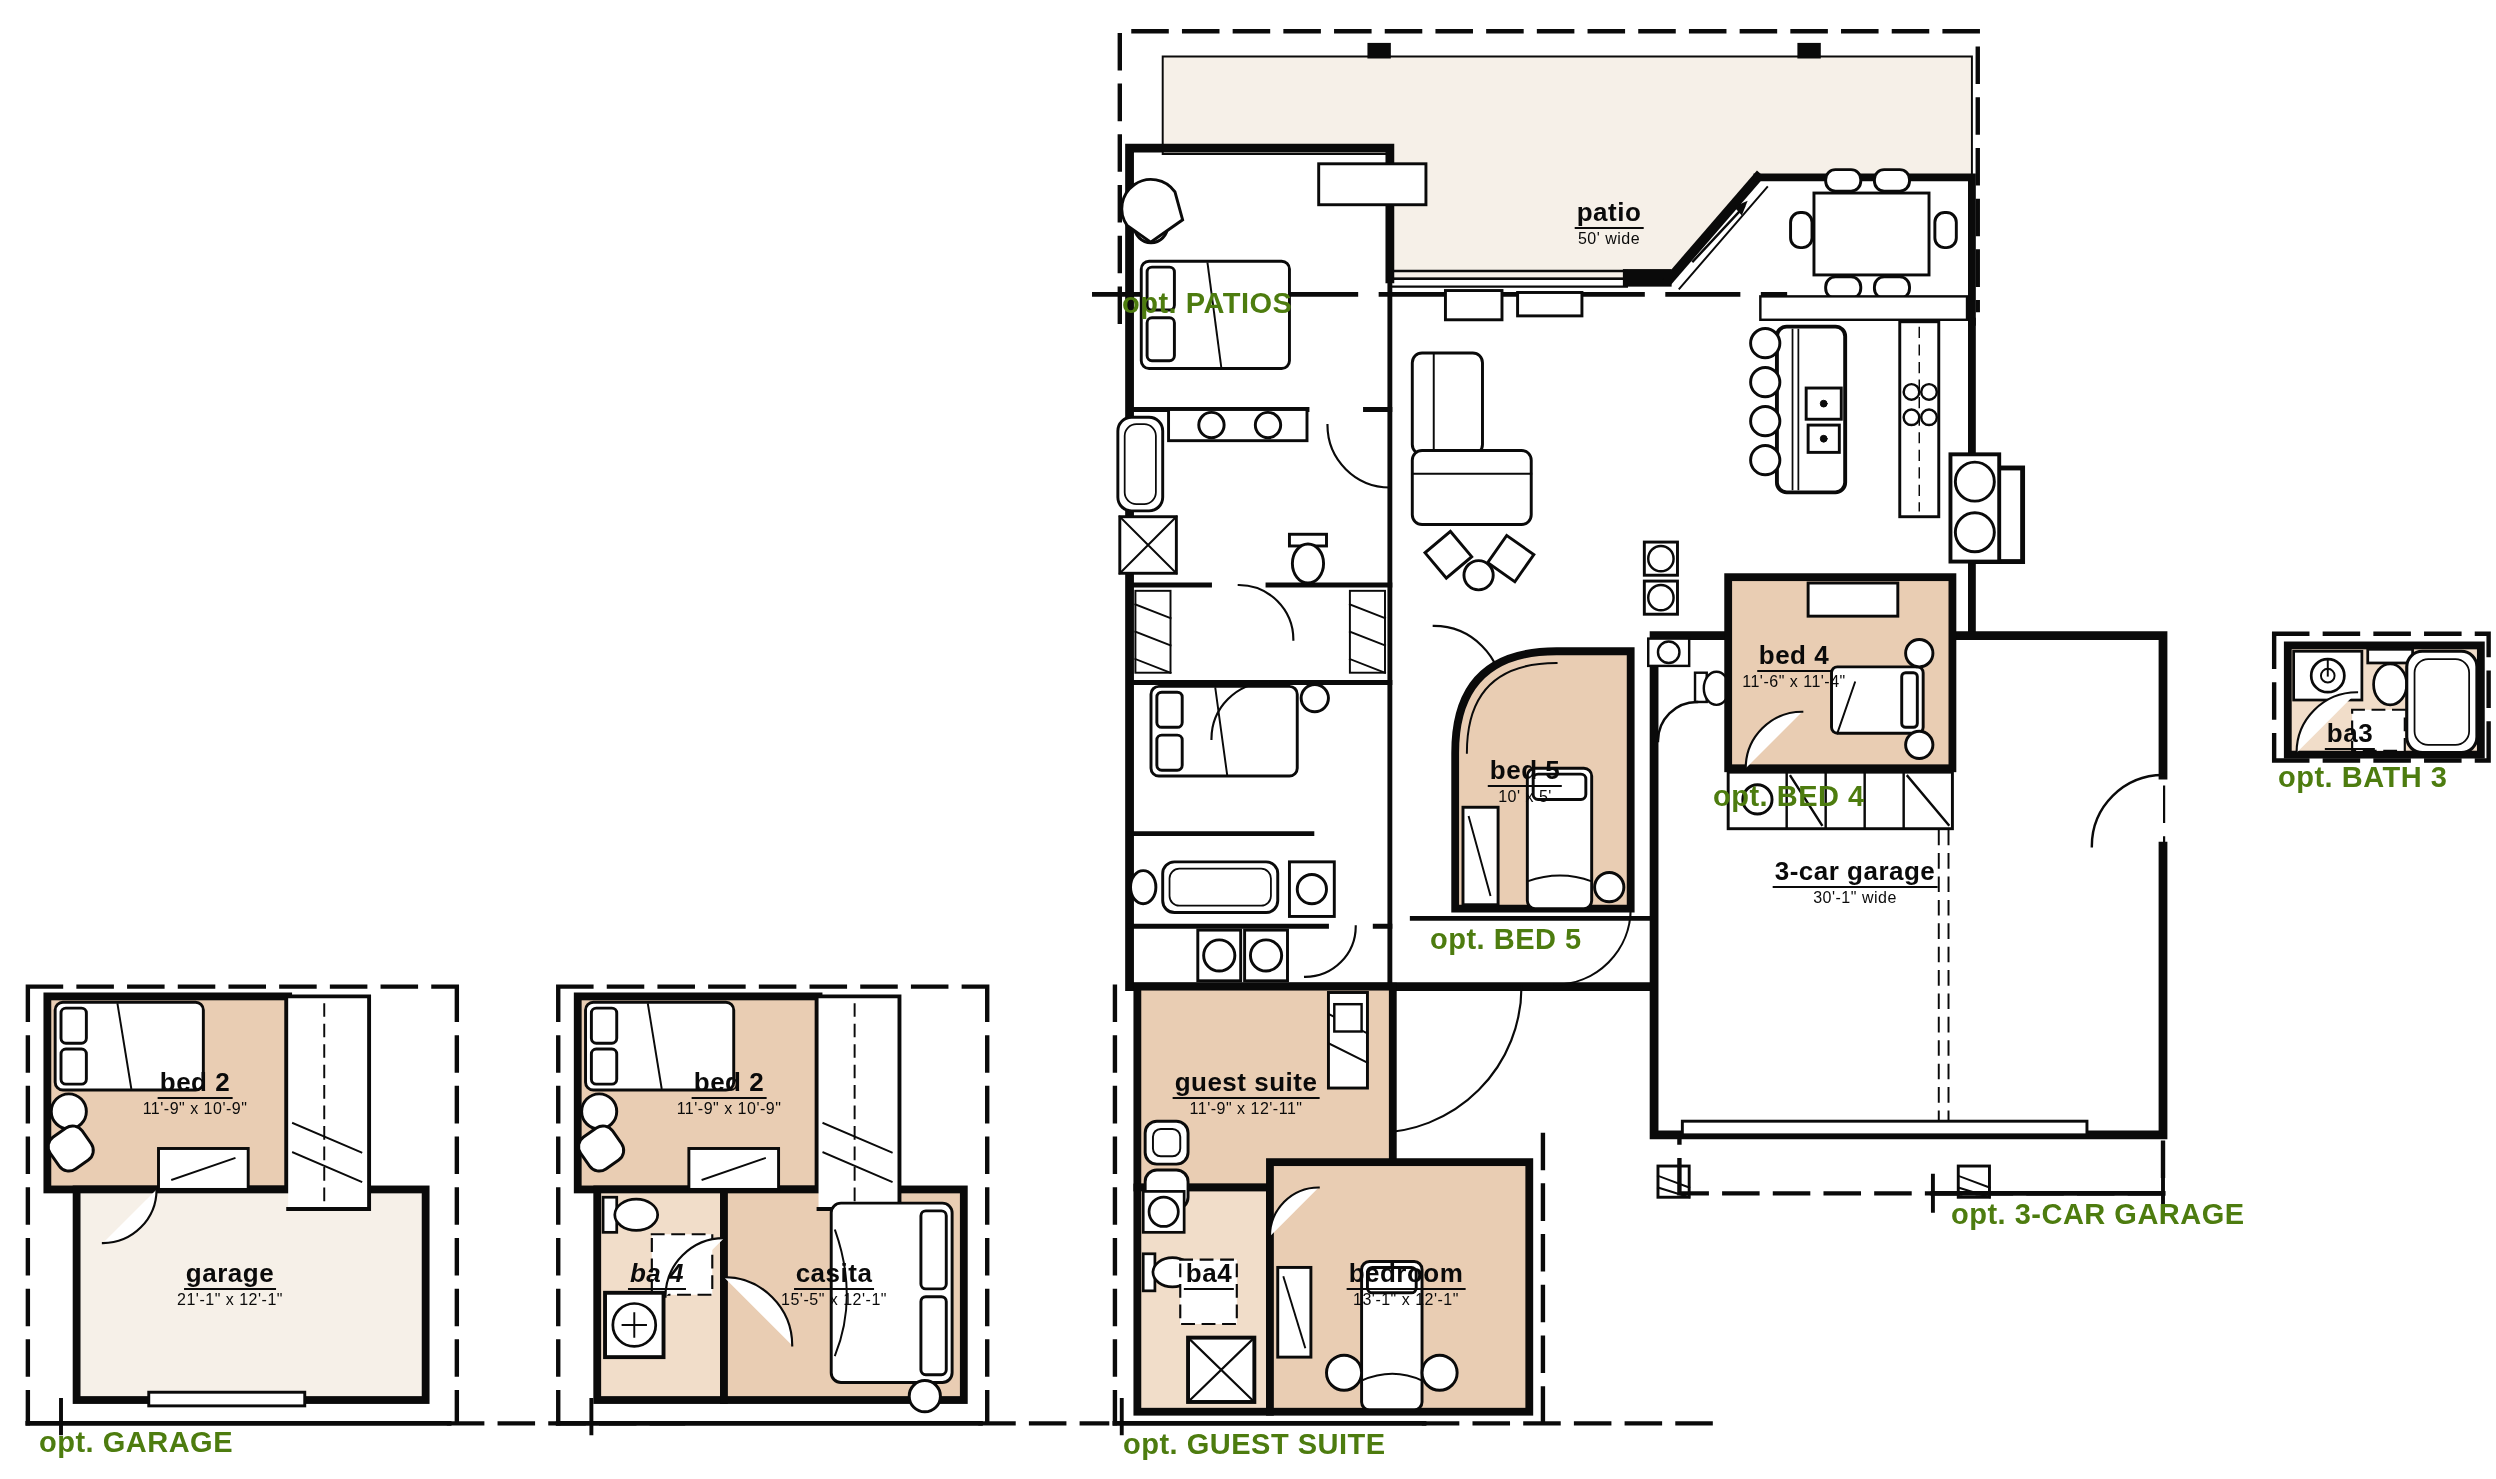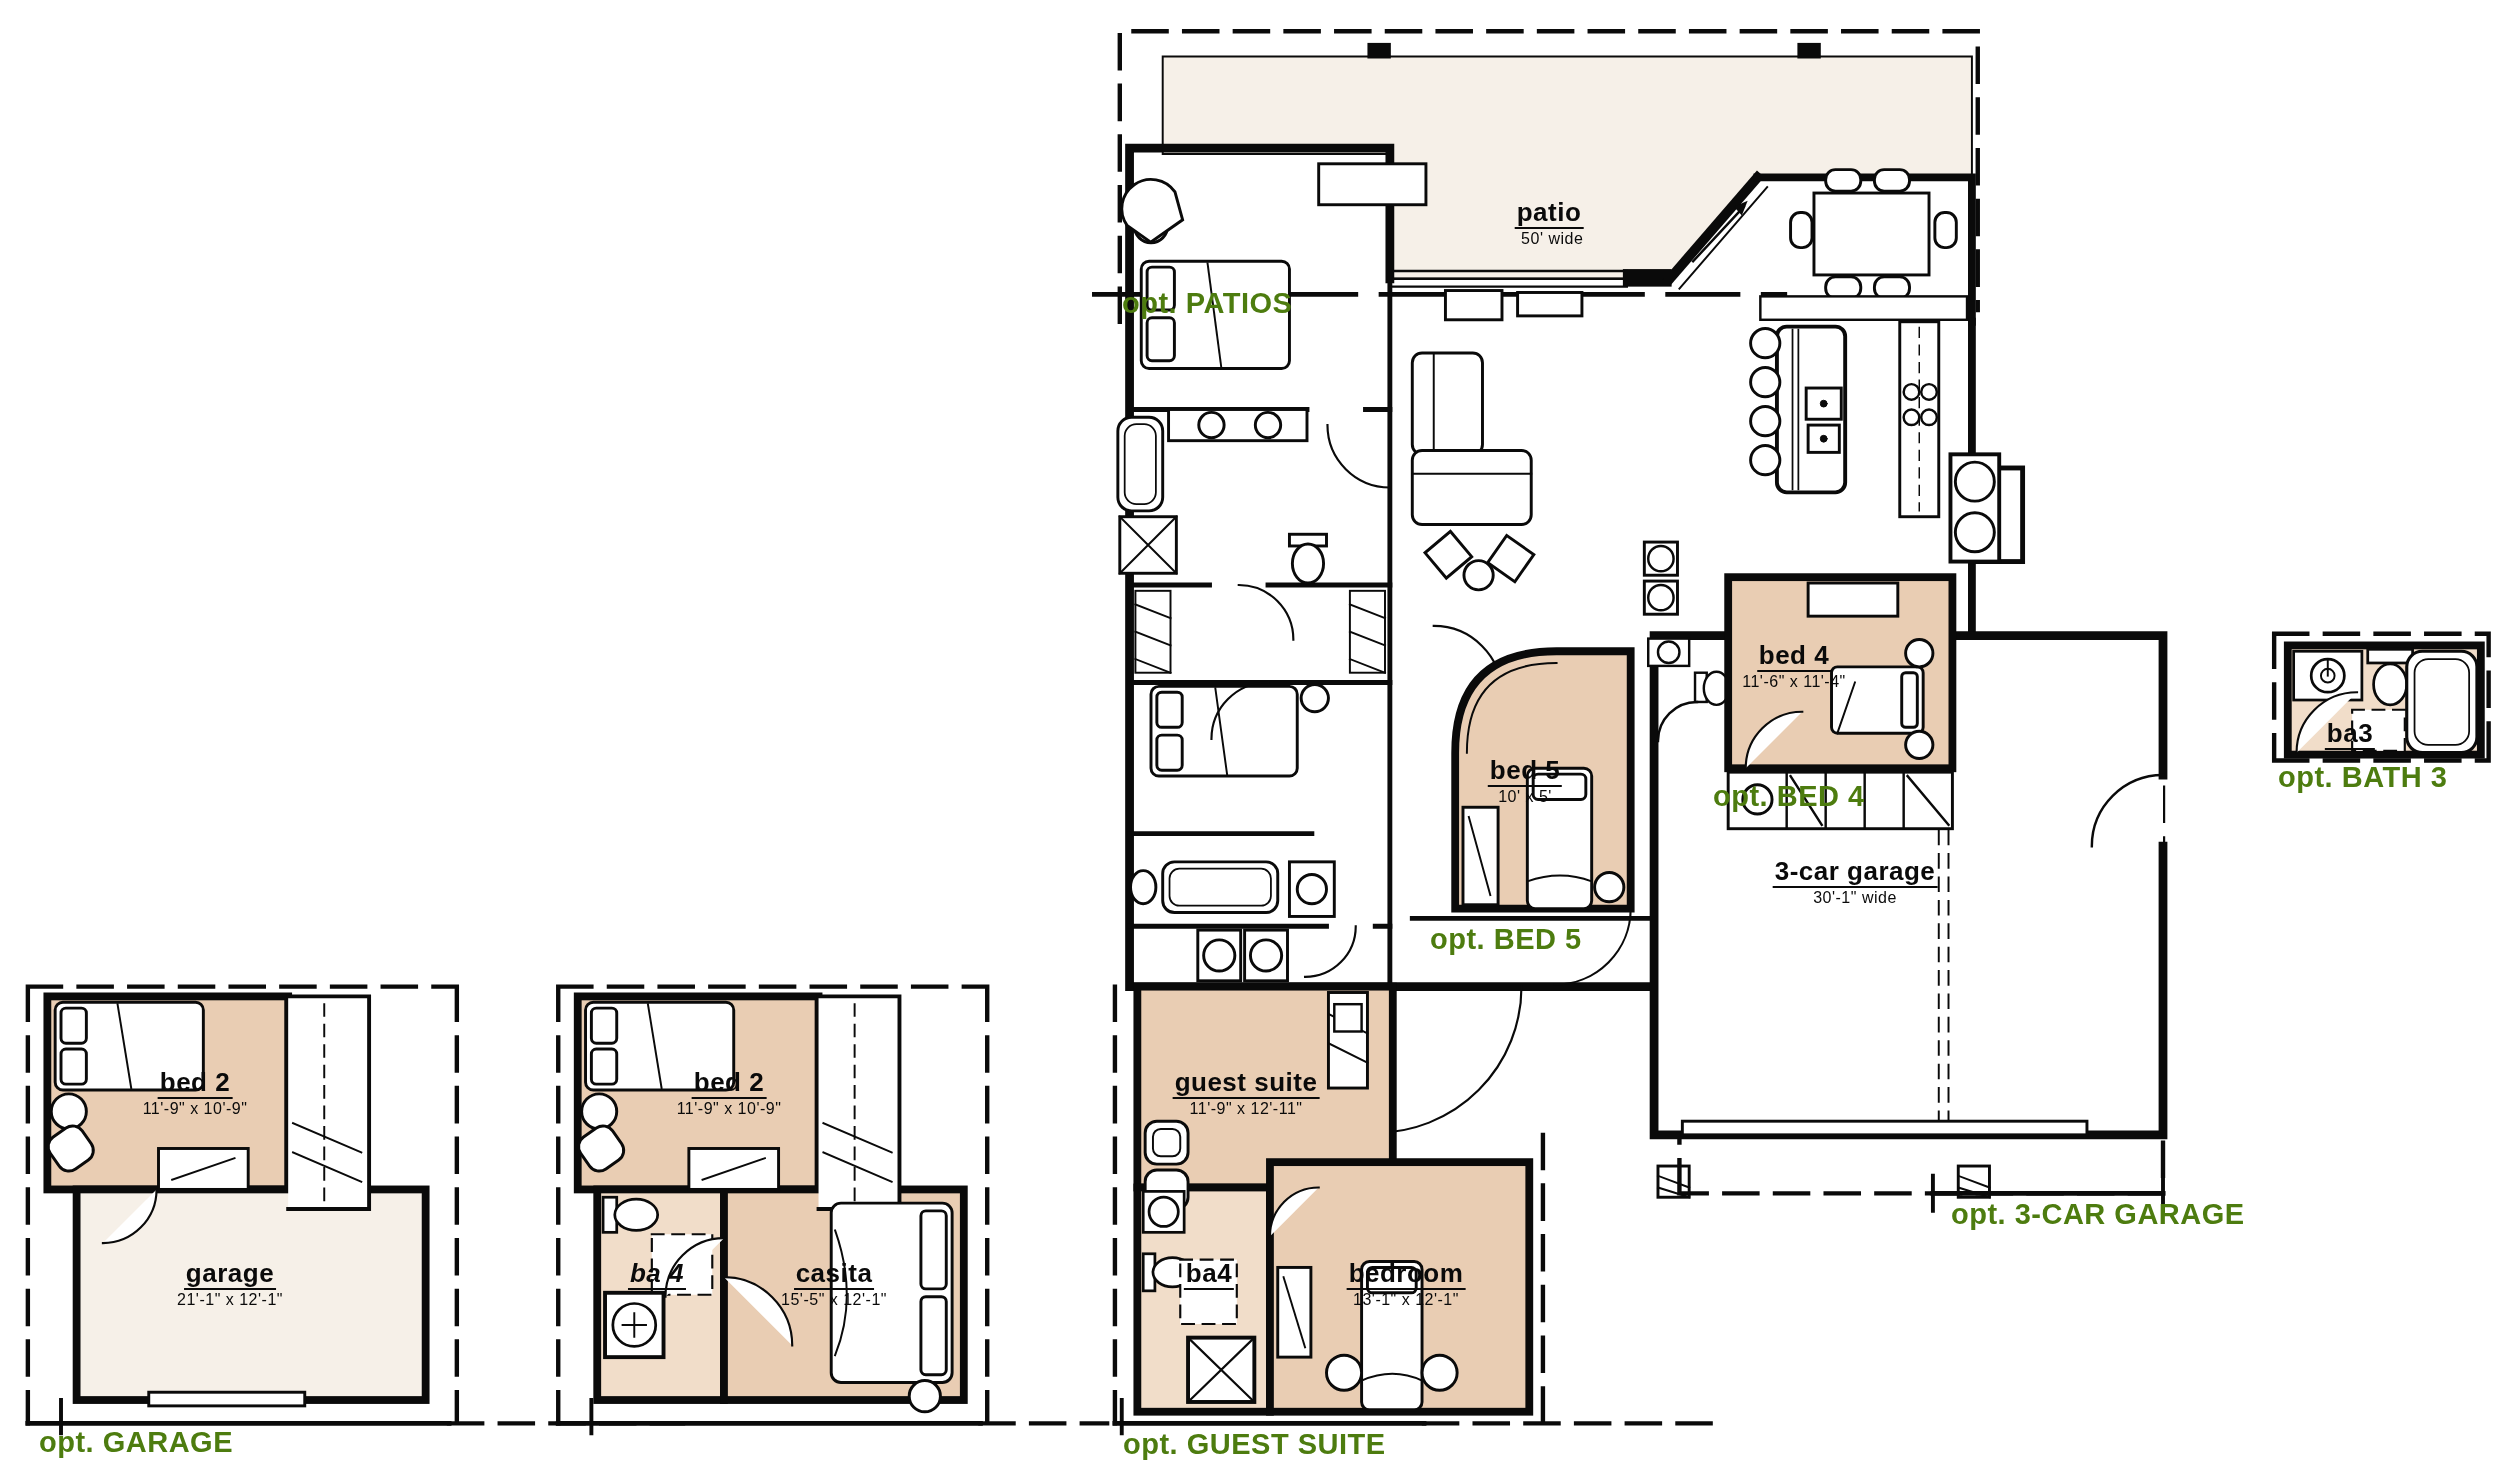--- a/index.html
+++ b/index.html
@@ -354,21 +354,21 @@
       <ellipse cx="2451" cy="702" rx="17" ry="21"></ellipse>
       <rect x="2412" y="728" width="54" height="42" stroke-dasharray="12 9" stroke-width="2.2"></rect>
       <rect x="2468" y="668" width="72" height="104" rx="16" stroke-width="3.2"></rect>
       <rect x="2476" y="676" width="56" height="88" rx="14" stroke-width="1.8"></rect>
       <path d="M2355,772 A62,62 0 0 1 2417,710" stroke-width="2.2"></path>
     </g>
   </g>
 
 </svg>
 
-  <div class="lbl center" style="left:1549px;top:199px;text-align:right;">
+  <div class="lbl center" style="left:1609px;top:199px;">
     <span class="name">patio</span>
     <span class="dims">50' wide</span>
   </div>
   <div class="opt" style="left:1122px;top:287px;">opt. PATIOS</div>
 
   <div class="lbl center" style="left:1794px;top:642px;">
     <span class="name">bed 4</span>
     <span class="dims">11'-6" x 11'-4"</span>
   </div>
   <div class="opt" style="left:1713px;top:780px;">opt. BED 4</div>

